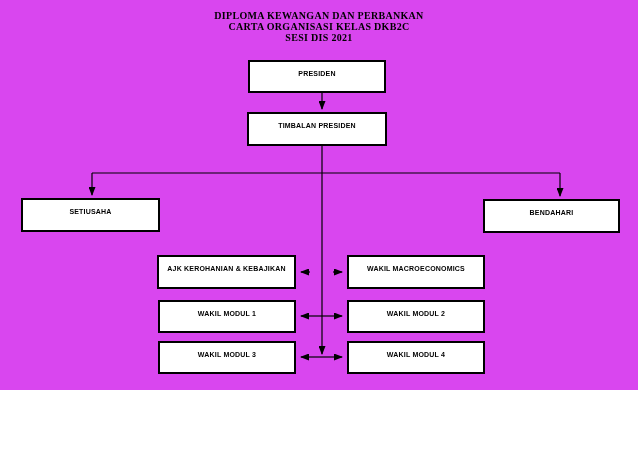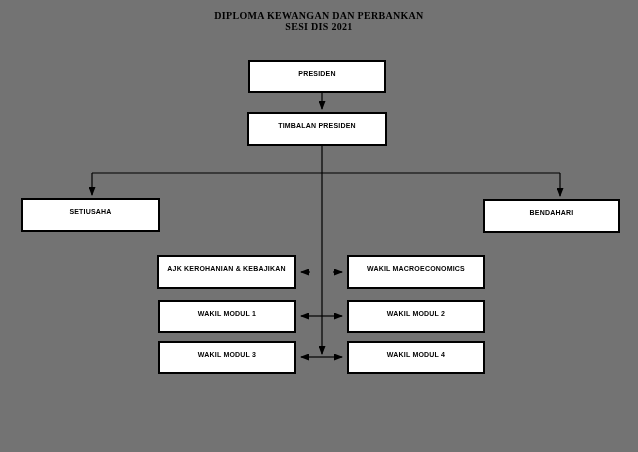--- a/index.html
+++ b/index.html
@@ -3,22 +3,22 @@
 <meta charset="utf-8">
 <style>
   html, body {
     margin: 0;
     padding: 0;
     background: #ffffff;
   }
   #canvas {
     position: relative;
     width: 638px;
-    height: 452px;
-    background: #737373;
+    height: 390px;
+    background: #d946ef;
     font-family: "Liberation Sans", sans-serif;
     overflow: hidden;
   }
   .chart-title {
     position: absolute;
     left: 0;
     top: 10px;
     width: 638px;
     text-align: center;
     font-family: "Liberation Serif", serif;
@@ -94,20 +94,21 @@
 
     <line x1="322" y1="316" x2="301" y2="316" stroke="#000000" stroke-width="1.2" marker-end="url(#arrow)"></line>
     <line x1="322" y1="316" x2="342" y2="316" stroke="#000000" stroke-width="1.2" marker-end="url(#arrow)"></line>
 
     <line x1="322" y1="357" x2="301" y2="357" stroke="#000000" stroke-width="1.2" marker-end="url(#arrow)"></line>
     <line x1="322" y1="357" x2="342" y2="357" stroke="#000000" stroke-width="1.2" marker-end="url(#arrow)"></line>
   </svg>
 
   <div class="chart-title">
     <div>DIPLOMA KEWANGAN DAN PERBANKAN</div>
+    <div>CARTA ORGANISASI KELAS DKB2C</div>
     <div>SESI DIS 2021</div>
   </div>
 
   <div class="org-box" id="box-presiden">
     <span>PRESIDEN</span>
   </div>
 
   <div class="org-box" id="box-timbalan">
     <span>TIMBALAN PRESIDEN</span>
   </div>

